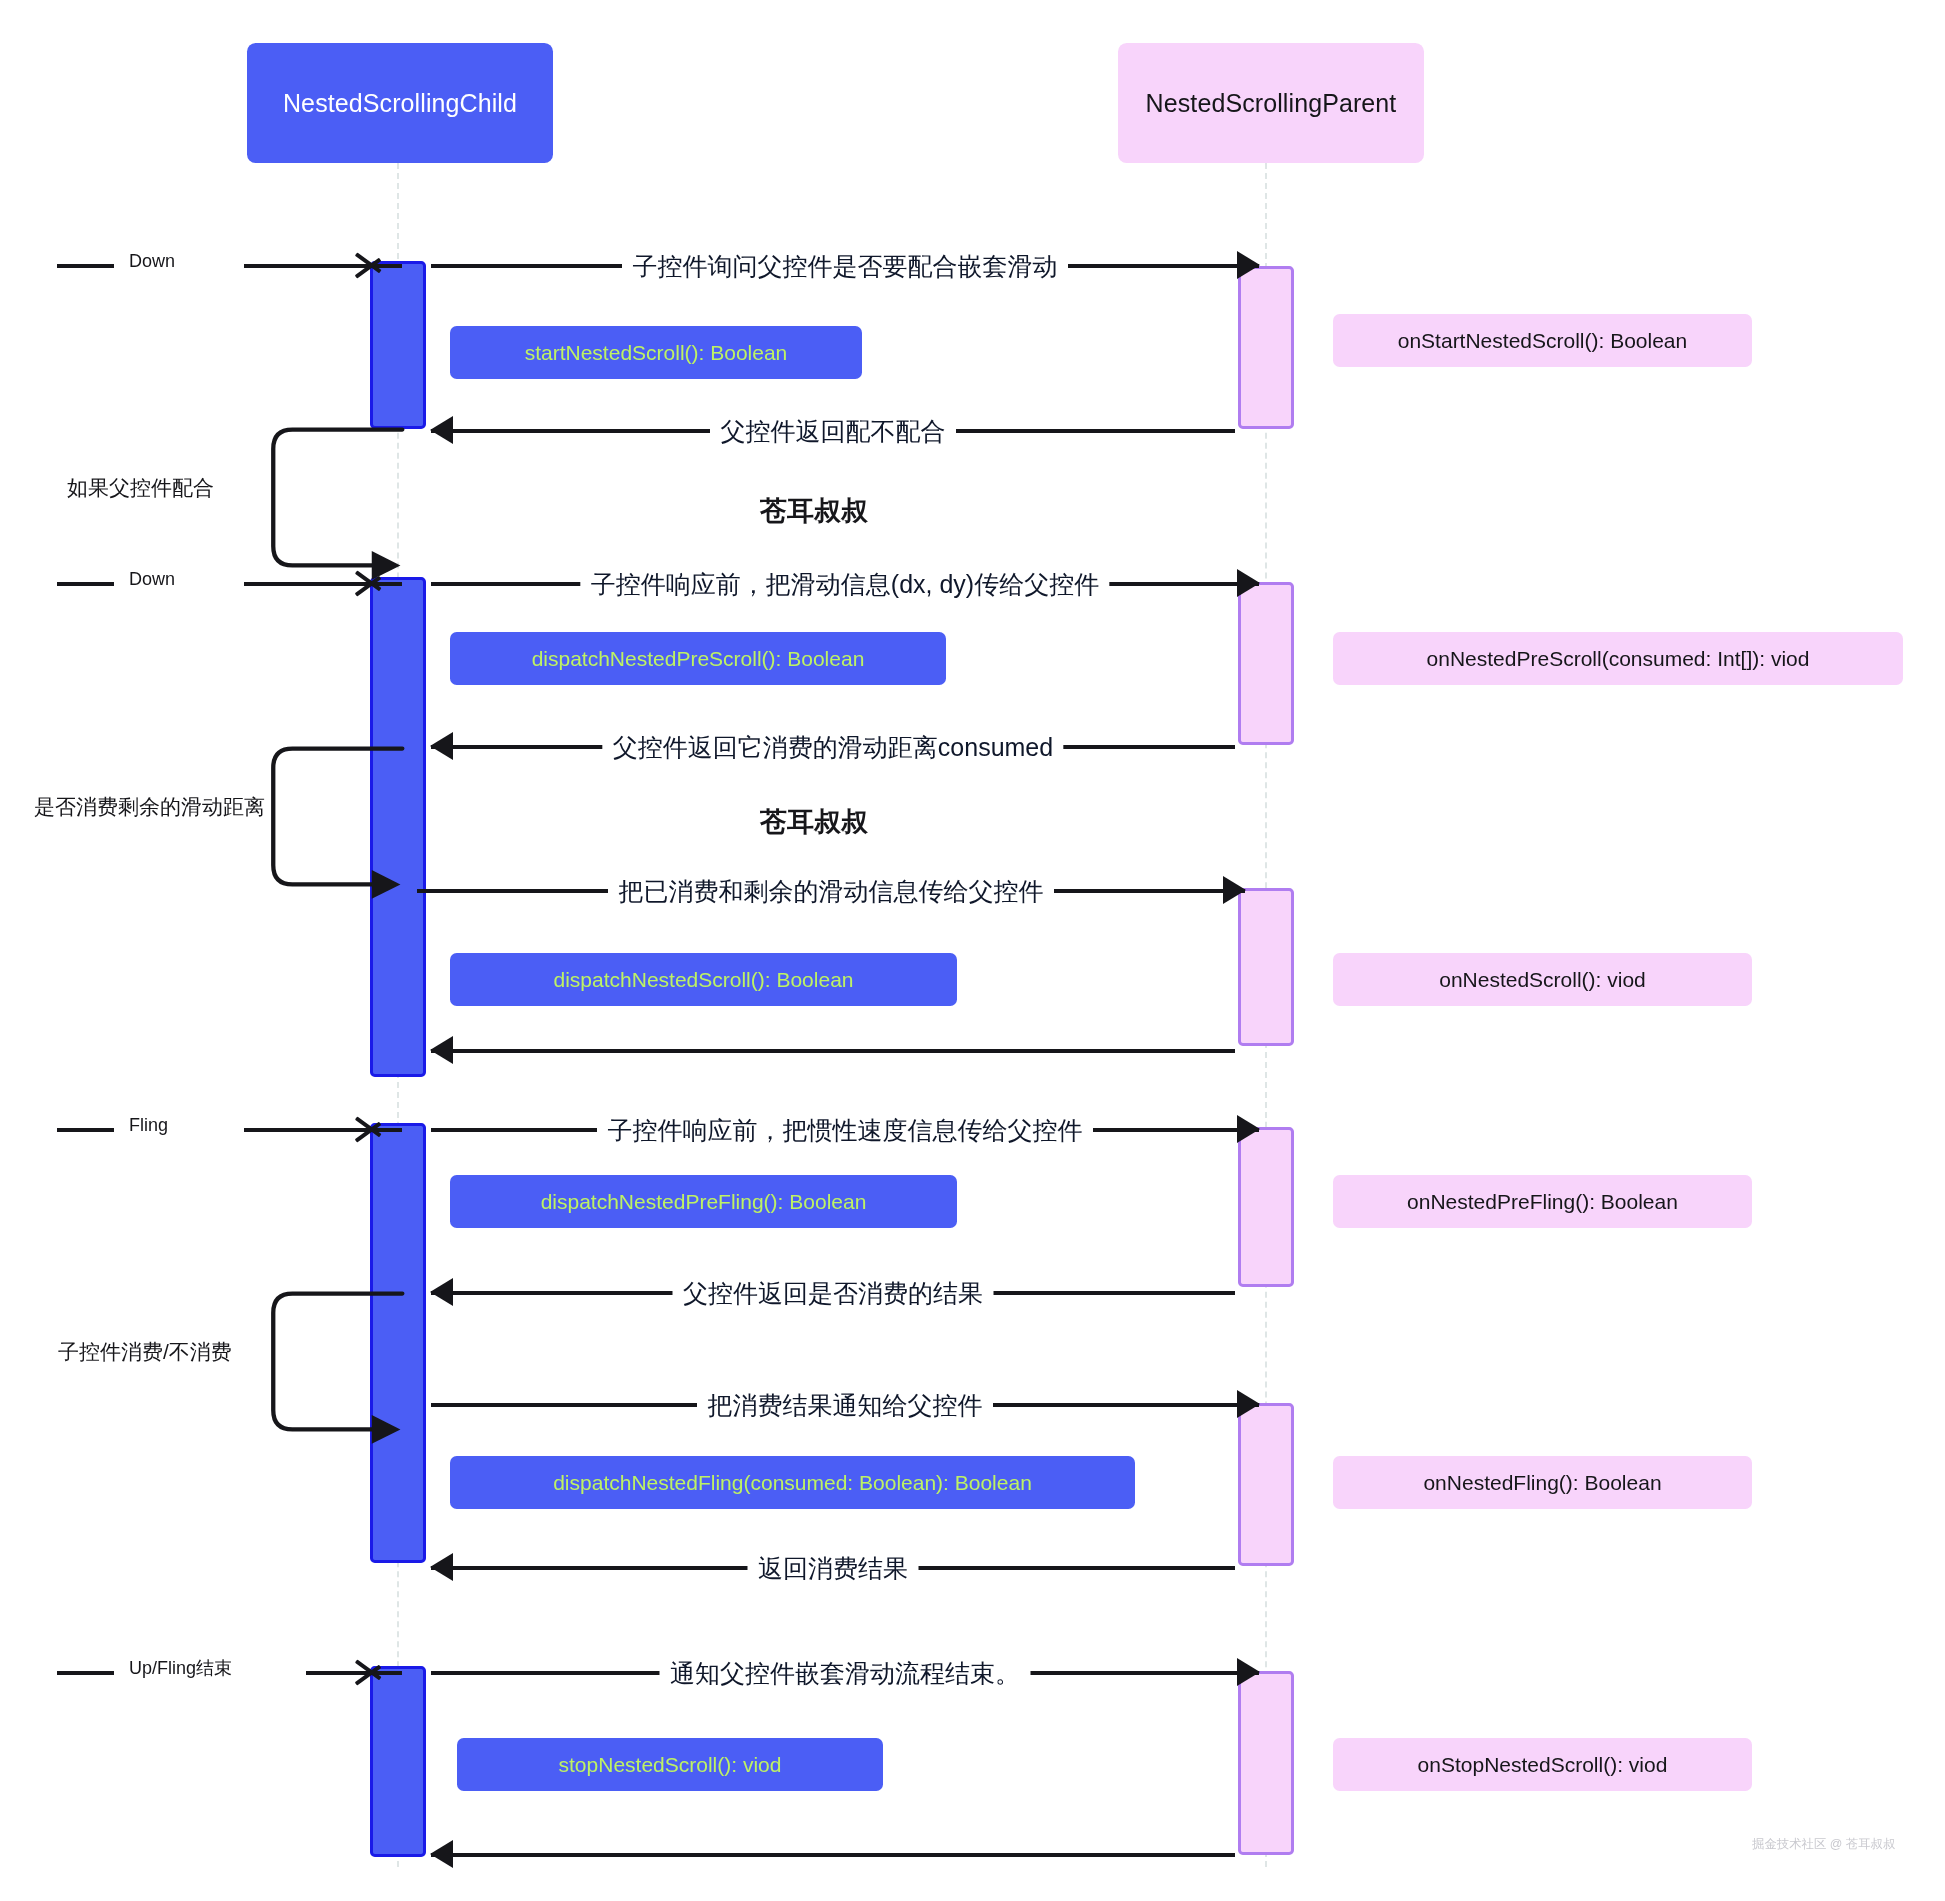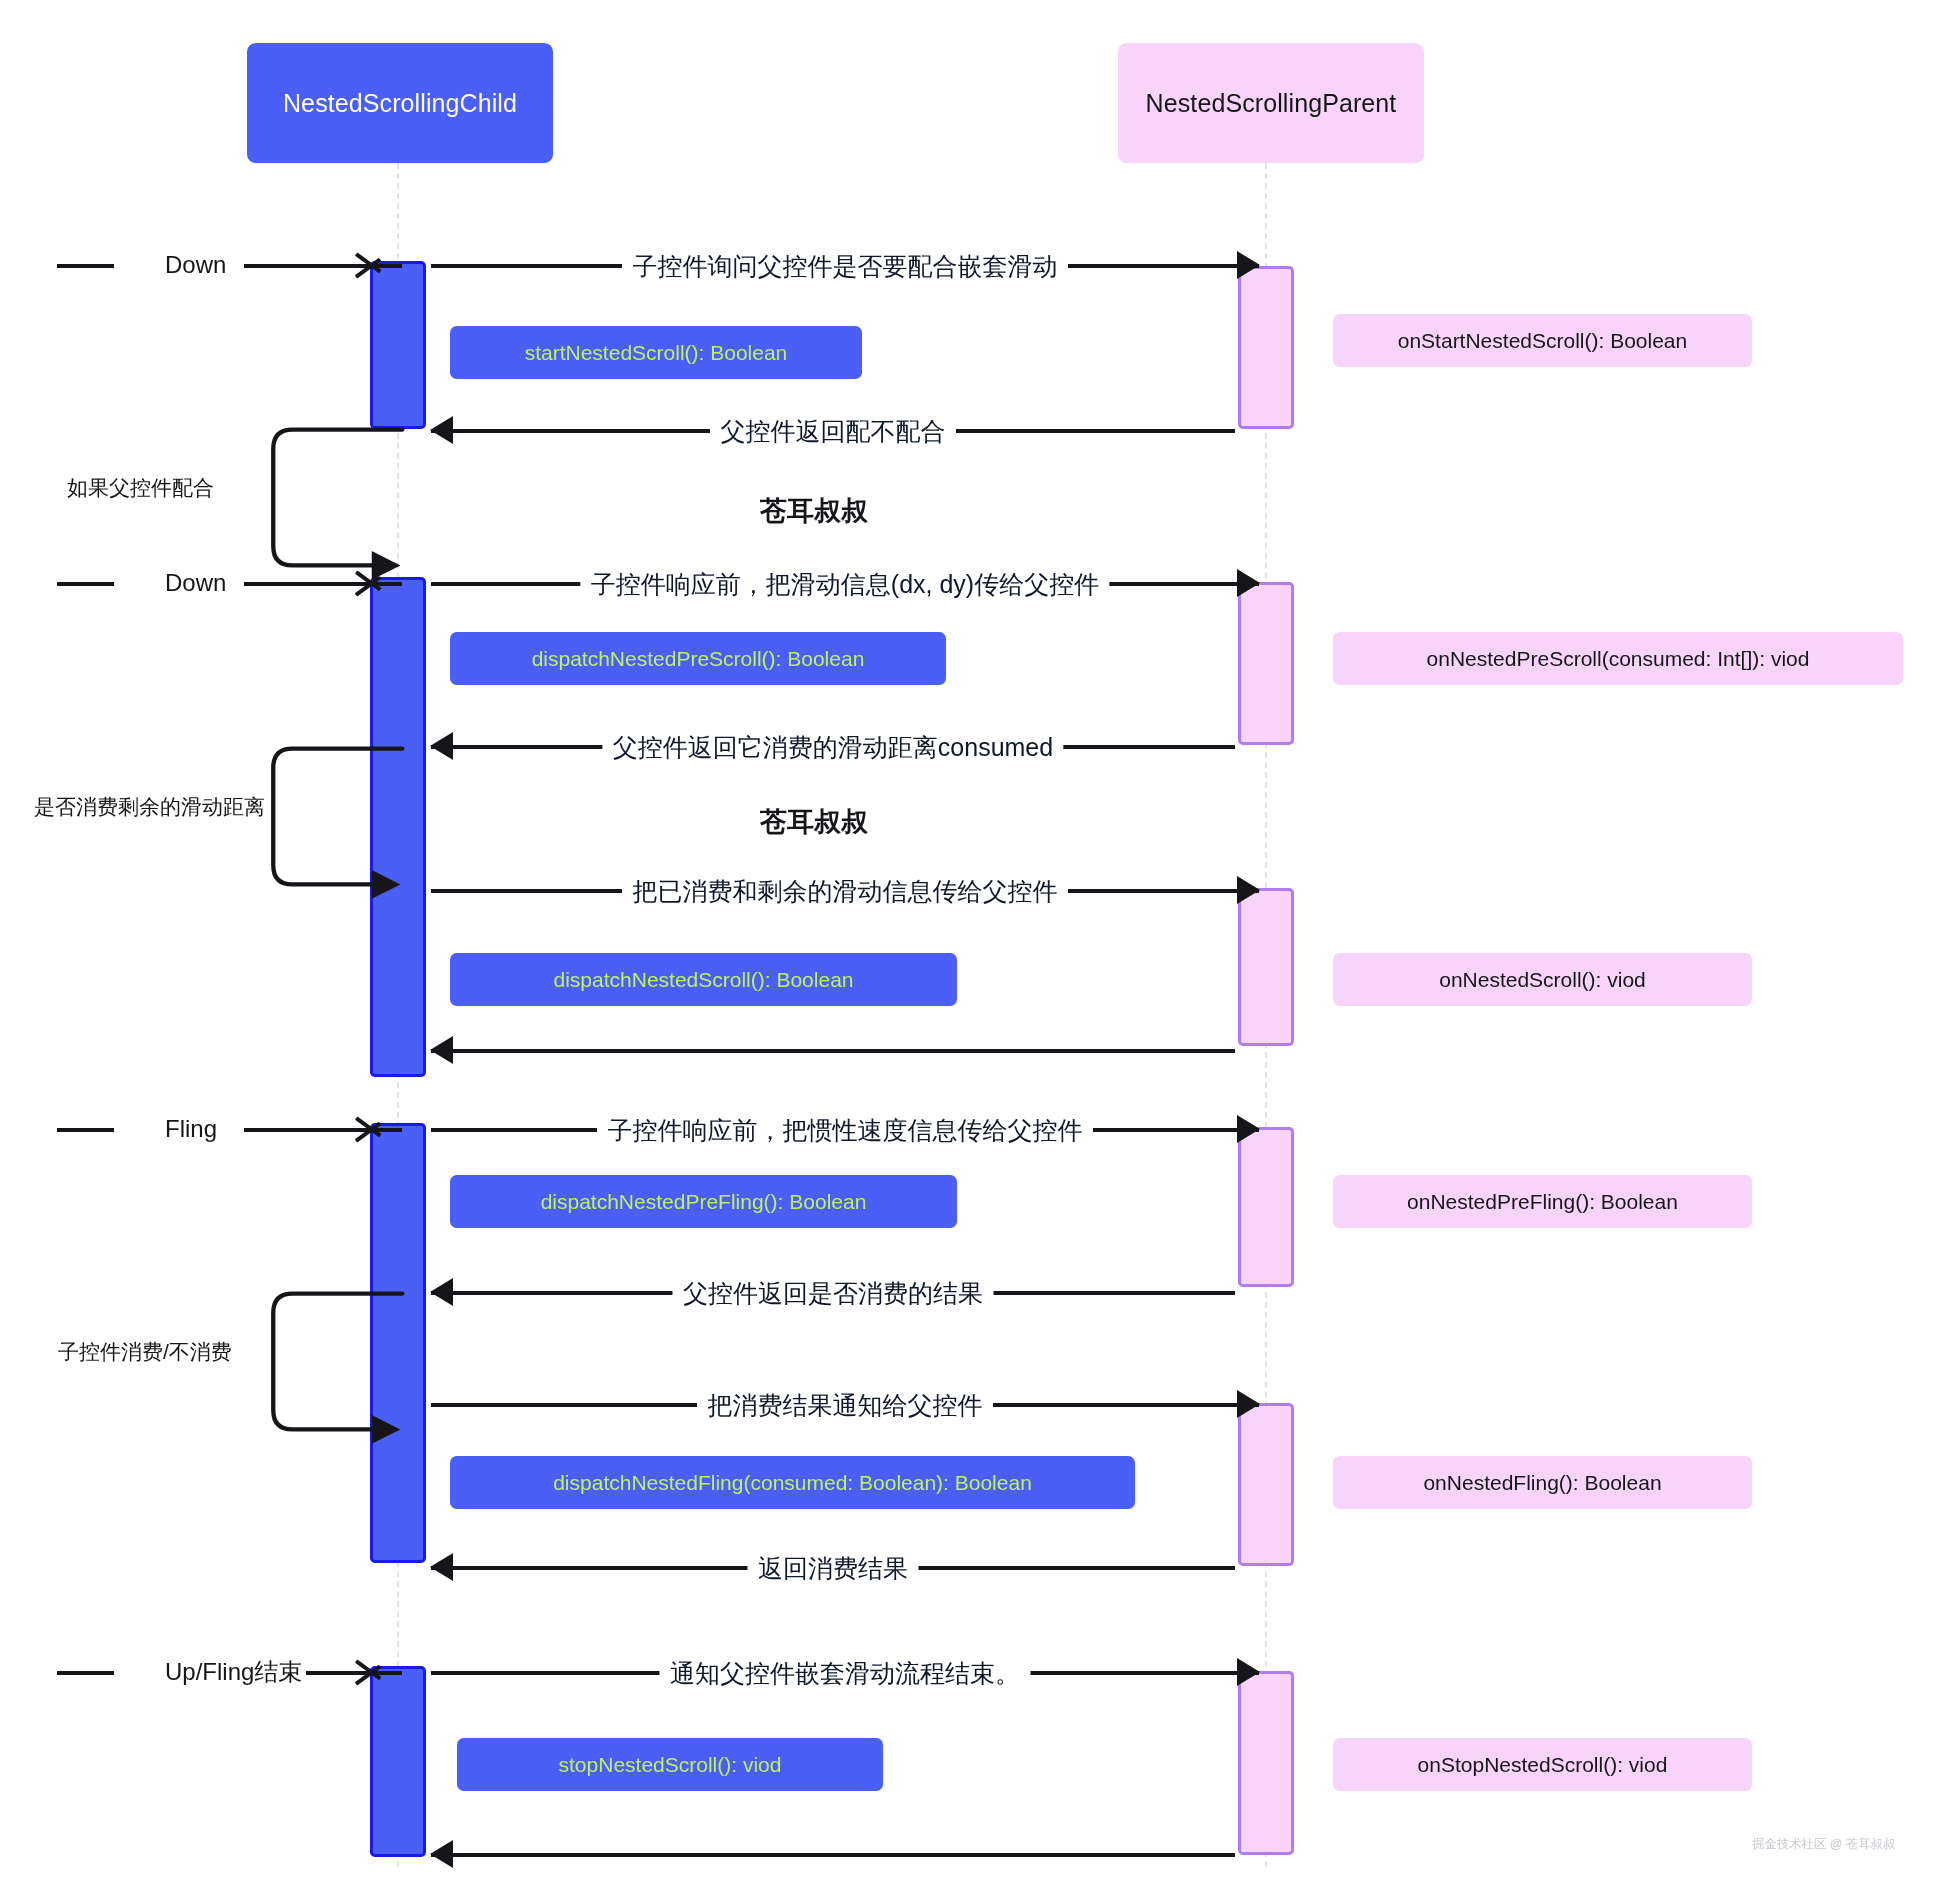--- a/index.html
+++ b/index.html
@@ -137,21 +137,21 @@
   .ohead:before{ top:2.9px;  transform:rotate(36deg);  transform-origin:left center;}
   .ohead:after { top:26px; transform:rotate(-36deg); transform-origin:left center;}
   
   .extmsg{ position:absolute; height:33px; }
   .extmsg .dash{
     position:absolute; left:0; top:50%; margin-top:-1.9px;
     width:57px; height:4.3px; background:#16161a;
   }
   .extmsg .txt{
     position:absolute; left:72px; top:50%; margin-top:-14.4px;
-    font-size:24px; color:#16161a; white-space:nowrap; line-height:1.2;margin-left:36px;
+    font-size:18px; color:#16161a; white-space:nowrap; line-height:1.2;
   }
   .extmsg .tail{
     position:absolute; top:50%; margin-top:-1.9px;
     height:4.3px; background:#16161a;
   }
   
   .loop{ position:absolute; }
   .loop svg{ display:block; overflow:visible; }
   .loop .llabel{
     position:absolute;
@@ -244,21 +244,21 @@
     <span class="ahead right"></span>
     <span class="label">子控件响应前，把滑动信息(dx, dy)传给父控件</span>
   </div>
 
   <div class="msg" style="left:431px; top:730px; width:804px; height:33px;">
     <span class="line"></span>
     <span class="ahead left"></span>
     <span class="label">父控件返回它消费的滑动距离consumed</span>
   </div>
 
-  <div class="msg" style="left:431px; top:874px; width:828px; height:33px;text-decoration:underline;">
+  <div class="msg" style="left:417px; top:874px; width:828px; height:33px;text-decoration:underline;">
     <span class="line"></span>
     <span class="ahead right"></span>
     <span class="label">把已消费和剩余的滑动信息传给父控件</span>
   </div>
 
   <div class="msg" style="left:431px; top:1034px; width:804px; height:33px;">
     <span class="line"></span>
     <span class="ahead left"></span>
 
   </div>

